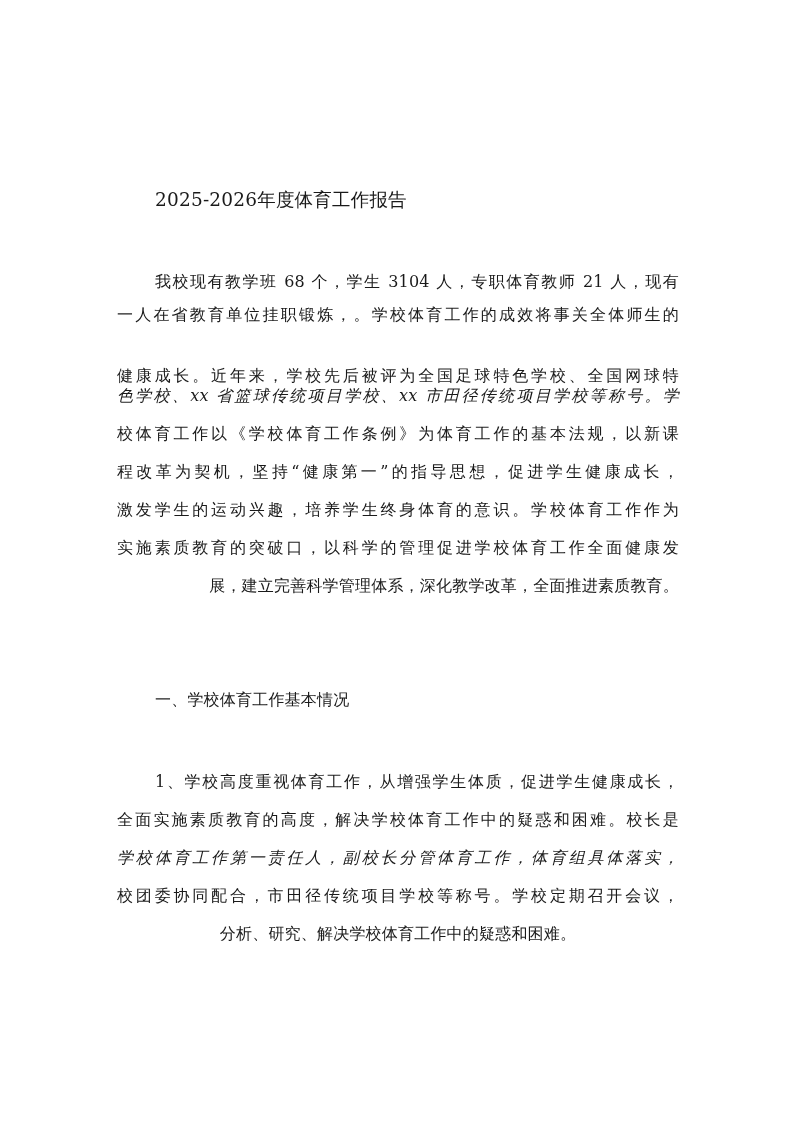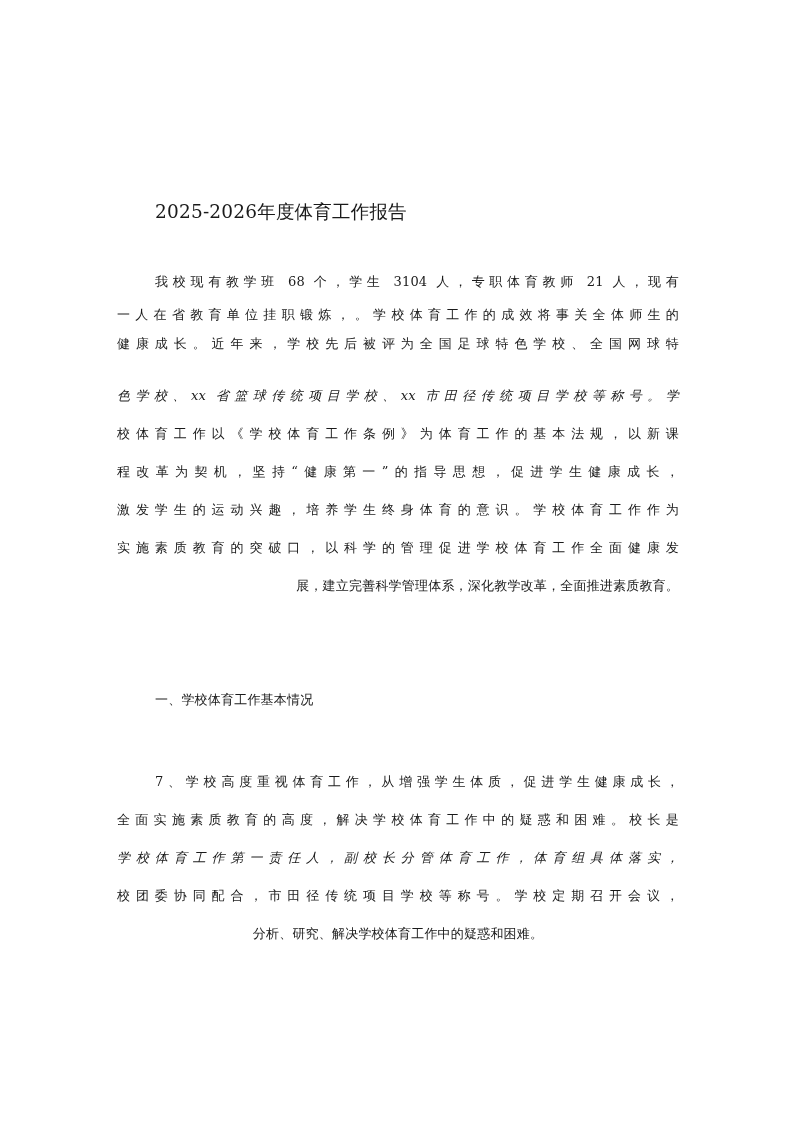--- a/index.html
+++ b/index.html
@@ -18,58 +18,58 @@
     .page {
       position: absolute;
       left: 117px;
       top: 0;
       width: 562px;
     }
     .line {
       position: absolute;
       left: 0;
       width: 562px;
-      font-size: 13px;
+      font-size: 16px;
       line-height: 24px;
       white-space: nowrap;
       letter-spacing: 0.2px;
     }
     .indent {
       left: 38px;
     }
     .title {
       font-size: 18.5px;
     }
     .justify {
       text-align: justify;
       text-align-last: justify;
     }
   </style>
 </head>
 <body>
 
 <div class="page">
 
-  <div class="line indent title" style="top:188px;margin-top:12px;">2025-2026年度体育工作报告</div>
+  <div class="line indent title" style="top:188px;">2025-2026年度体育工作报告</div>
 
   <div>
     <div class="line indent justify" style="top:270px; width:524px;">我校现有教学班 68 个，学生 3104 人，专职体育教师 21 人，现有</div>
     <div class="line justify" style="top:303px;">一人在省教育单位挂职锻炼，。学校体育工作的成效将事关全体师生的</div>
-    <div class="line justify" style="top:332px;">健康成长。近年来，学校先后被评为全国足球特色学校、全国网球特</div>
+    <div class="line justify" style="top:364px;">健康成长。近年来，学校先后被评为全国足球特色学校、全国网球特</div>
     <div class="line justify" style="top:384px;font-style:italic;">色学校、xx 省篮球传统项目学校、xx 市田径传统项目学校等称号。学</div>
     <div class="line justify" style="top:422px;">校体育工作以《学校体育工作条例》为体育工作的基本法规，以新课</div>
     <div class="line justify" style="top:460px;">程改革为契机，坚持“健康第一”的指导思想，促进学生健康成长，</div>
     <div class="line justify" style="top:498px;">激发学生的运动兴趣，培养学生终身体育的意识。学校体育工作作为</div>
     <div class="line justify" style="top:536px;">实施素质教育的突破口，以科学的管理促进学校体育工作全面健康发</div>
     <div class="line" style="top:574px;text-align:right;">展，建立完善科学管理体系，深化教学改革，全面推进素质教育。</div>
   </div>
 
   <div class="line indent" style="top:688px;">一、学校体育工作基本情况</div>
 
   <div>
-    <div class="line indent justify" style="top:770px; width:524px;">7、学校高度重视体育工作，从增强学生体质，促进学生健康成长，</div>
+    <div class="line indent justify" style="top:770px; width:524px;">1、学校高度重视体育工作，从增强学生体质，促进学生健康成长，</div>
     <div class="line justify" style="top:808px;">全面实施素质教育的高度，解决学校体育工作中的疑惑和困难。校长是</div>
     <div class="line justify" style="top:846px;font-style:italic;">学校体育工作第一责任人，副校长分管体育工作，体育组具体落实，</div>
     <div class="line justify" style="top:884px;">校团委协同配合，市田径传统项目学校等称号。学校定期召开会议，</div>
     <div class="line" style="top:922px;text-align:center;">分析、研究、解决学校体育工作中的疑惑和困难。</div>
   </div>
 
 </div>
 
 </body></html>

